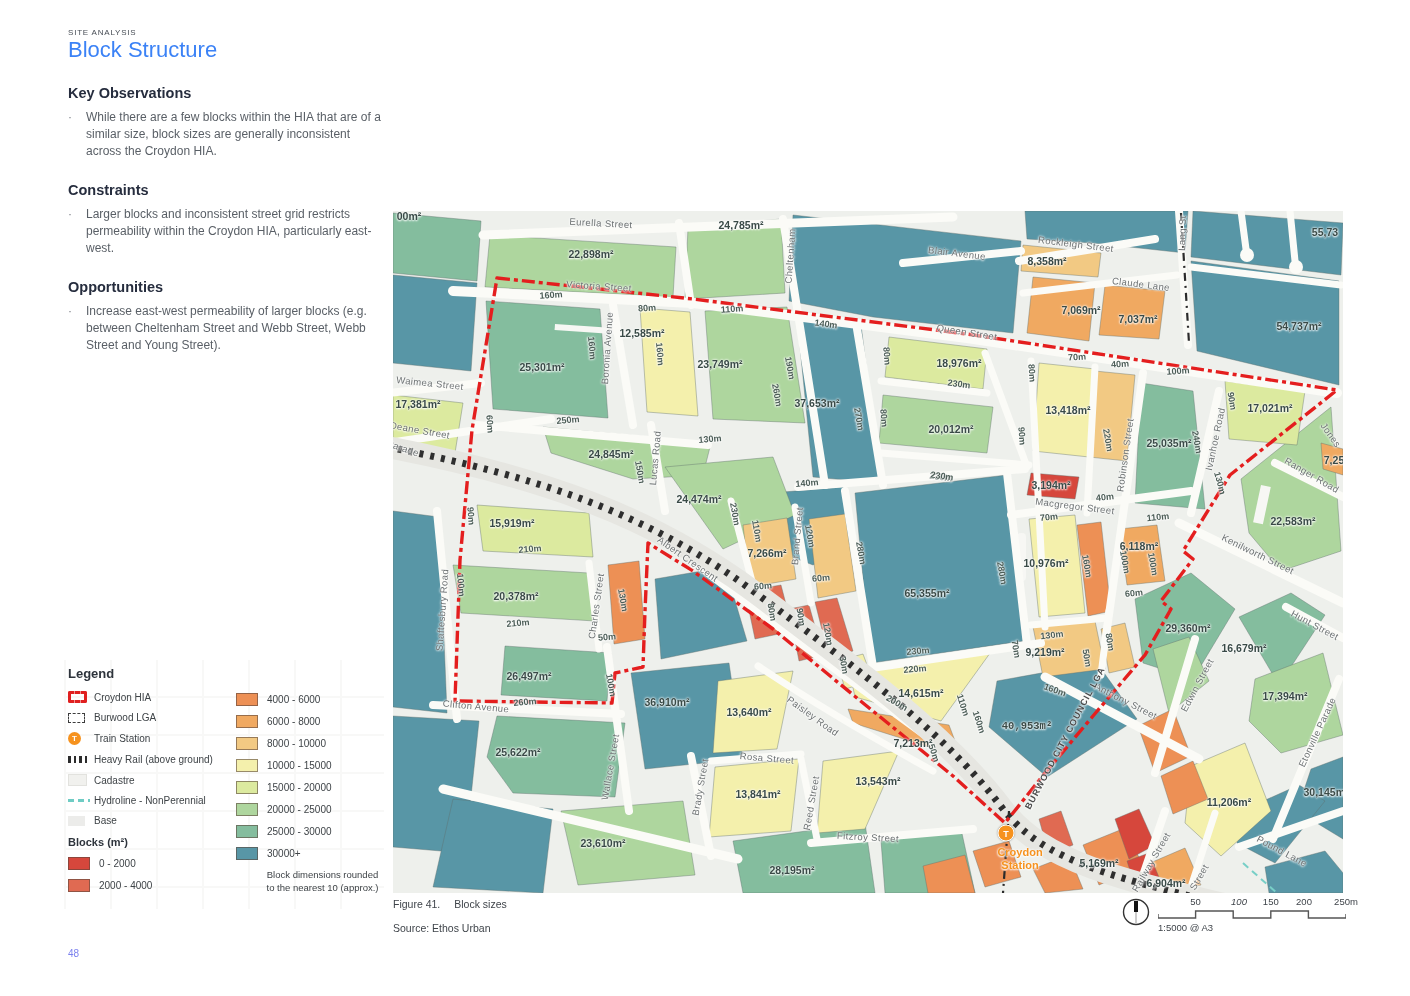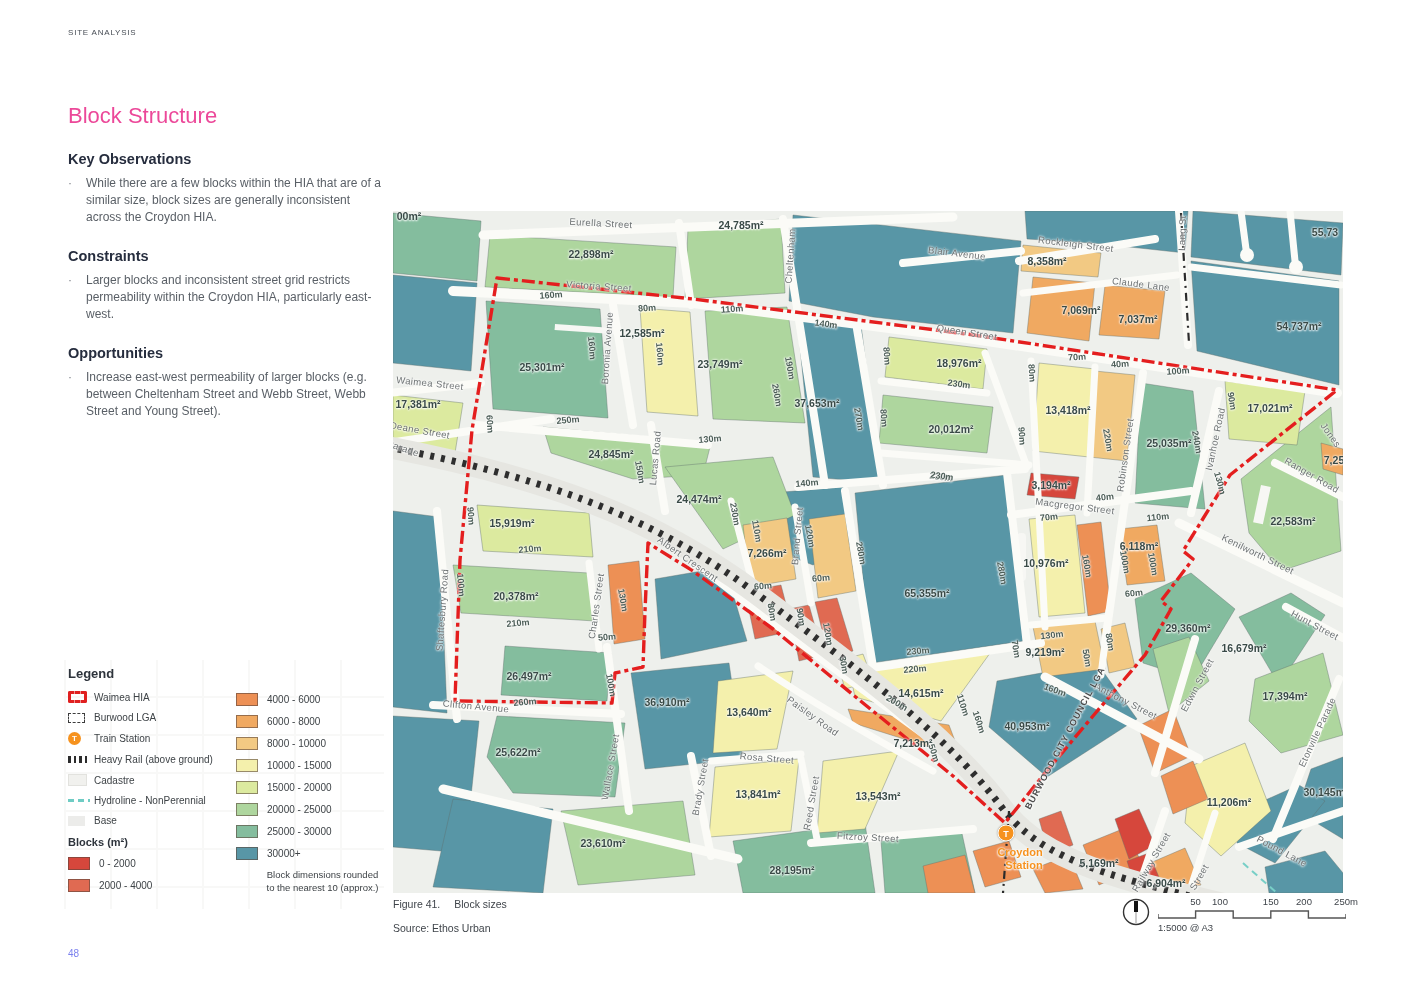--- a/index.html
+++ b/index.html
@@ -4,21 +4,21 @@
 <style>
   html,body{margin:0;padding:0;background:#fff;font-family:"Liberation Sans",sans-serif;}
   body{width:1410px;height:996px;position:relative;overflow:hidden;color:#23293b;}
 
   
   .leftcol{position:absolute;left:68px;top:26px;width:315px;}
   .draft{font-size:21px;font-weight:bold;color:#c6cbd1;letter-spacing:2px;line-height:1;}
   .draft-sub{font-size:8px;color:#474d55;letter-spacing:.8px;margin-top:2px;}
   .page-title{margin-top:36px;font-size:40px;font-weight:500;color:#232a3c;letter-spacing:-.5px;}
   .page-title .num{margin-right:10px;}
-  .section-title{margin-top:66px;font-size:22px;font-weight:500;color:#ec4899;}
+  .section-title{font-size:22px;font-weight:500;color:#3b82f6;}
   .subhead{margin-top:22px;font-size:14.5px;font-weight:bold;color:#262d3e;}
   .bullet{display:flex;margin-top:8px;font-size:12px;line-height:1.42;color:#595f66;}
   .bullet .dot{width:18px;flex:0 0 18px;color:#7a7f86;}
 
   
   .legend{position:absolute;left:68px;top:666px;width:312px;}
   .legend-bg{position:absolute;inset:-6px -4px -8px -4px;background:
     linear-gradient(90deg,#f4f4f2 0 2px,transparent 2px) 0 0/46px 100%,
     linear-gradient(0deg,#f4f4f2 0 2px,transparent 2px) 0 0/100% 38px;opacity:.55;}
   .legend-inner{position:relative;}
@@ -48,21 +48,21 @@
   .band0{fill:var(--band0)}.band1{fill:var(--band1)}.band2{fill:var(--band2)}.band3{fill:var(--band3)}
   .band4{fill:var(--band4)}.band5{fill:var(--band5)}.band6{fill:var(--band6)}.band7{fill:var(--band7)}
   .band8{fill:var(--band8)}.band9{fill:var(--band9)}
   .st{stroke:#fbfbf7;fill:none;stroke-linecap:round;stroke-linejoin:round;}
   .mlab{position:absolute;transform:translate(-50%,-50%);white-space:nowrap;
         text-shadow:0 0 3px rgba(255,255,255,.95),0 0 2px rgba(255,255,255,.95),0 1px 2px rgba(255,255,255,.9);}
   .area-label{font-size:10.5px;font-weight:600;color:#394a47;}
   .dim-label{font-size:9px;font-weight:600;color:#4d5e58;}
   .street-label{font-size:9.5px;color:#6d7273;letter-spacing:.4px;}
   .lga-label{font-size:9px;font-weight:bold;color:#4c4c4c;letter-spacing:1px;}
-  .station-label{font-size:11px;font-weight:bold;color:#f6921e;text-align:right;line-height:1.15;}
+  .station-label{font-size:11px;font-weight:bold;color:#f6921e;text-align:center;line-height:1.15;}
   .station-dot{position:absolute;width:15px;height:15px;border-radius:50%;background:#f6921e;border:1.5px solid #fff;
         color:#fff;font-weight:bold;font-size:9px;display:flex;align-items:center;justify-content:center;
         transform:translate(-50%,-50%);box-shadow:0 0 2px rgba(0,0,0,.4);}
 
   
   .caption{position:absolute;left:393px;top:898px;font-size:10.5px;color:#3f444a;}
   .caption .cap-row span{margin-right:14px;}
   .caption .src{margin-top:12px;}
   .scalebar{position:absolute;left:1122px;top:896px;width:224px;height:40px;font-size:9.5px;color:#3f444a;}
   .north{position:absolute;left:0;top:2px;}
@@ -100,21 +100,21 @@
   <div class="legend-bg"></div>
   <div class="legend-inner">
     <div class="legend-title">Legend</div>
     <div class="legend-cols">
       <div class="lg-left">
         <div id="legend-items">
             <div class="lg-row">
               <span class="lg-ic">
                 <span class="ic-croydon"></span>
               </span>
-              <span>Waimea HIA</span>
+              <span>Croydon HIA</span>
             </div>
             <div class="lg-row">
               <span class="lg-ic">
                 <span class="ic-burwood"></span>
               </span>
               <span>Burwood LGA</span>
             </div>
             <div class="lg-row">
               <span class="lg-ic">
                 <span class="ic-station">T</span>
@@ -401,23 +401,23 @@
       <span class="mlab area-label" style="left: 795px; top: 417px;">29,360m²</span>
       <span class="mlab area-label" style="left: 851px; top: 437px;">16,679m²</span>
       <span class="mlab area-label" style="left: 892px; top: 485px;">17,394m²</span>
       <span class="mlab area-label" style="left: 136px; top: 465px;">26,497m²</span>
       <span class="mlab area-label" style="left: 652px; top: 441px;">9,219m²</span>
       <span class="mlab area-label" style="left: 528px; top: 482px;">14,615m²</span>
       <span class="mlab area-label" style="left: 274px; top: 491px;">36,910m²</span>
       <span class="mlab area-label" style="left: 356px; top: 501px;">13,640m²</span>
       <span class="mlab area-label" style="left: 125px; top: 541px;">25,622m²</span>
       <span class="mlab area-label" style="left: 520px; top: 532px;">7,213m²</span>
-      <span class="mlab area-label" style="left: 634px; top: 515px;">40,953m²</span>
+      <span class="mlab area-label" style="left: 634px; top: 515px; font-family: Liberation Mono, monospace;">40,953m²</span>
       <span class="mlab area-label" style="left: 365px; top: 583px;">13,841m²</span>
-      <span class="mlab area-label" style="left: 463px; top: 585px; padding-left: 44px;">13,543m²</span>
+      <span class="mlab area-label" style="left: 463px; top: 570px; padding-left: 44px;">13,543m²</span>
       <span class="mlab area-label" style="left: 836px; top: 591px;">11,206m²</span>
       <span class="mlab area-label" style="left: 933px; top: 581px;">30,145m²</span>
       <span class="mlab area-label" style="left: 210px; top: 632px;">23,610m²</span>
       <span class="mlab area-label" style="left: 399px; top: 659px;">28,195m²</span>
       <span class="mlab area-label" style="left: 706px; top: 652px;">5,169m²</span>
       <span class="mlab area-label" style="left: 773px; top: 672px;">6,904m²</span>
       <span class="mlab area-label" style="left: 941px; top: 249px;">7,25</span>
       <span class="mlab dim-label" style="left: 158px; top: 84px; transform: translate(-50%, -50%) rotate(-4deg);">160m</span>
       <span class="mlab dim-label" style="left: 254px; top: 97px; transform: translate(-50%, -50%) rotate(-4deg);">80m</span>
       <span class="mlab dim-label" style="left: 339px; top: 98px; transform: translate(-50%, -50%) rotate(-4deg);">110m</span>
@@ -543,20 +543,20 @@
     </svg>
   </div>
   <div class="sb">
     <svg width="188" height="12" viewBox="0 0 188 12">
       <polyline points="0,10 37.6,10 37.6,3 75.2,3 75.2,10 112.8,10 112.8,3 150.4,3 150.4,10 188,10" fill="none" stroke="#555" stroke-width="1.4"></polyline>
       <line x1="0" y1="6" x2="0" y2="10" stroke="#555" stroke-width="1.4"></line>
       <line x1="188" y1="6" x2="188" y2="10" stroke="#555" stroke-width="1.4"></line>
     </svg>
     <div id="scale-ticks">
         <span class="tick" style="left: 37.6px;">50</span>
-        <span class="tick" style="left: 62px;">100</span>
+        <span class="tick" style="left: 81px; font-style: italic;">100</span>
         <span class="tick" style="left: 112.8px;">150</span>
         <span class="tick" style="left: 138px; margin-left: 8px;">200</span>
         <span class="tick" style="left: 188px;">250m</span>
       </div>
     <div class="ratio">1:5000 @ A3</div>
   </div>
 </div>
 
 </body></html>

